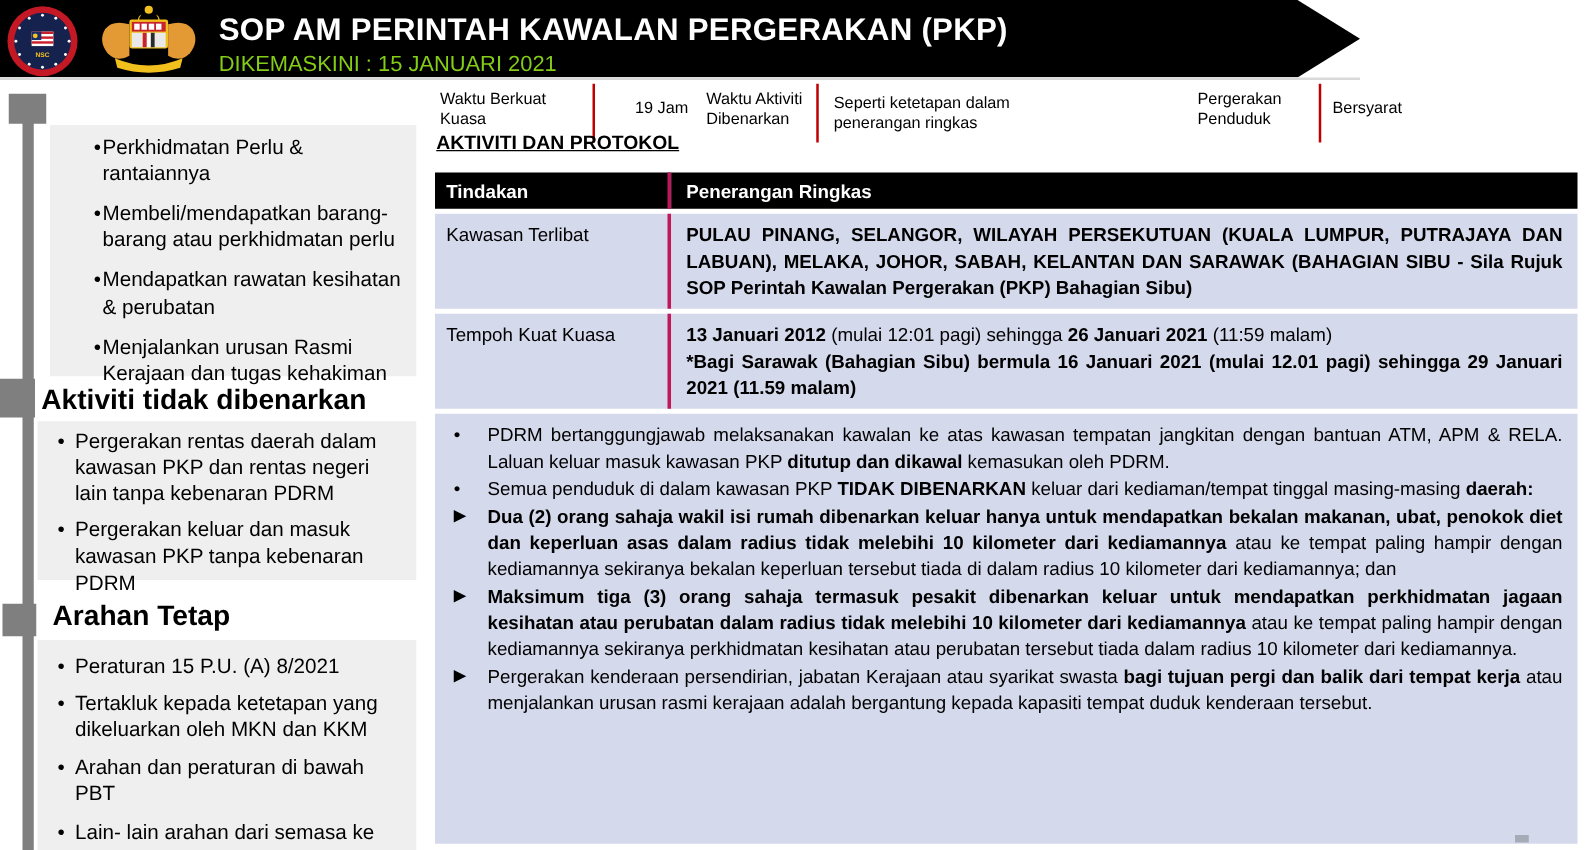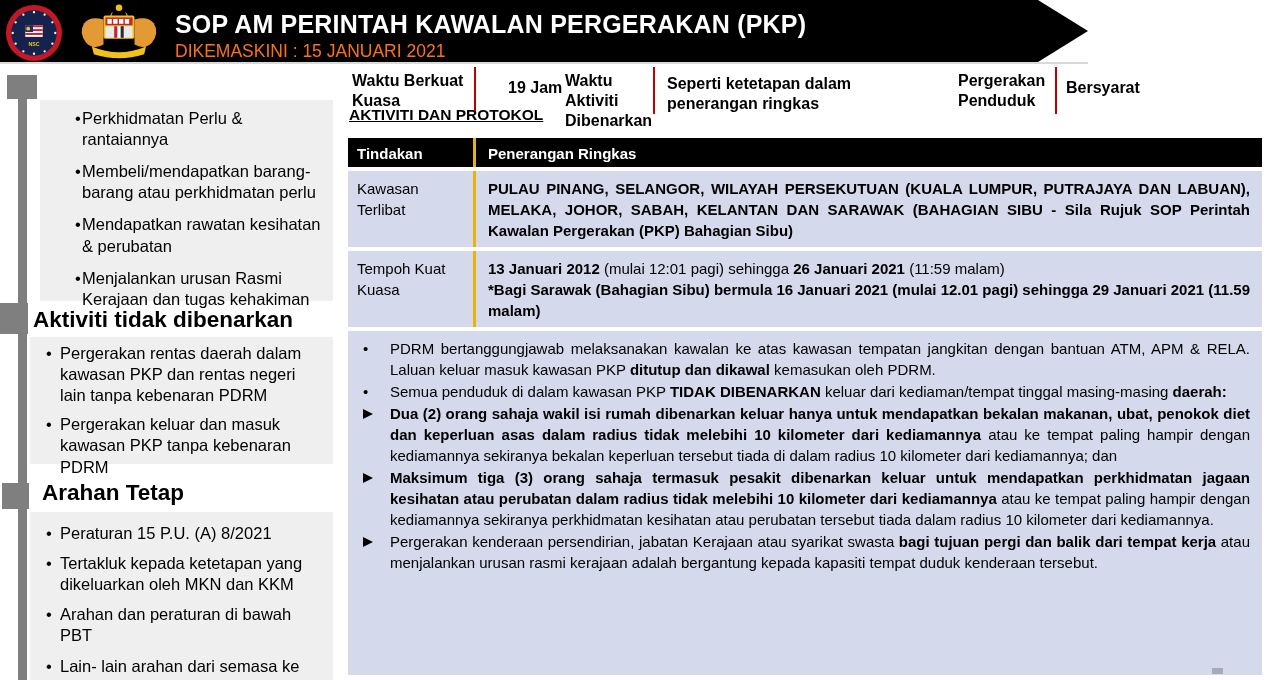--- a/index.html
+++ b/index.html
@@ -8,21 +8,21 @@
   }
   *{margin:0;padding:0}
   body{background:#fff;font-family:"Liberation Sans",sans-serif;}
   .page{position:relative;width:1270px;height:680px;background:var(--paper);color:var(--ink);overflow:hidden}
 
   
   .header{position:absolute;left:0;top:0;width:1088px;height:62px;background:var(--header-bg);
     clip-path:polygon(0 0,1038px 0,1088px 31px,1038px 62px,0 62px);
     display:flex;align-items:flex-end;gap:7px;padding-left:5px;box-sizing:border-box}
   .h-title{font-size:25px;font-weight:bold;color:#fff;letter-spacing:.2px;white-space:nowrap}
-  .h-sub{font-size:17.5px;color:#f97316;margin-top:2px}
+  .h-sub{font-size:17.5px;color:#84cc16;margin-top:2px}
   .under-rule{position:absolute;left:0;top:62px;width:1088px;height:2px;background:#d9d9d9}
   .logo-mkn{width:58px;height:58px;flex:none}
   .logo-jata{width:98px;height:60px;flex:none}
 
   
   .rail{position:absolute;left:18px;top:77px;width:9px;height:603px;background:var(--marker)}
   .marker{position:absolute;background:var(--marker)}
   .m1{left:7px;top:75px;width:30px;height:24px}
   .m2{left:0;top:303px;width:28px;height:31px}
   .m3{left:2px;top:483px;width:27px;height:26px}
@@ -35,35 +35,35 @@
   .sbox2{left:30px;top:337px;width:303px;height:127px;padding-top:6px}
   .sbox3{left:30px;top:512px;width:303px;height:168px;padding-top:11px}
   .s-item{display:flex;margin-bottom:11px;font-size:16.5px;line-height:1.28}
   .sbox2 .s-item{margin-bottom:8px}
   .sbox3 .s-item{margin-bottom:9px}
   .s-dot{flex:none;width:30px;padding-left:16px;box-sizing:border-box}
   .sbox1 .s-dot{width:42px;padding-left:35px}
   .s-txt{flex:1;padding-right:8px}
 
   
-  .ib{position:absolute;font-size:16px;font-weight:bold;line-height:1.25}
+  .ib{position:absolute;font-size:13px;font-weight:normal;line-height:1.25}
   .l1{left:352px;top:71px;width:122px}
   .v1{left:508px;top:78px}
   .l2{left:565px;top:71px;width:104px}
   .v2{left:667px;top:74px;width:198px}
   .l3{left:958px;top:71px;width:106px}
   .v3{left:1066px;top:78px}
   .ib-div{position:absolute;top:67px;width:2px;height:47px;background:var(--accent-red)}
   .d1{left:474px}.d2{left:653px}.d3{left:1055px}
 
   
   .proto-head{position:absolute;left:349px;top:106px;font-size:15.5px;font-weight:bold;text-decoration:underline}
   .ptable{position:absolute;left:348px;top:138px;width:914px}
   .trow{display:flex;margin-bottom:4px}
-  .c1{flex:none;width:128px;background:var(--row-bg);border-right:3px solid #eab308;box-sizing:border-box;
+  .c1{flex:none;width:189px;background:var(--row-bg);border-right:3px solid #be185d;box-sizing:border-box;
       padding:7px 4px 0 9px;font-size:15px;line-height:21px}
   .c2{flex:1;background:var(--row-bg);box-sizing:border-box;padding:7px 12px 6px 12px;font-size:15px;line-height:21px}
   .thead .c1,.thead .c2{background:var(--header-bg);color:#fff;font-weight:bold;height:29px;padding-top:5px;padding-bottom:0}
   .r1{min-height:68px}.r2{min-height:64px}.r3{min-height:344px}
   .para{text-align:justify}
   .r1 .c2 .para{font-weight:bold}
   .li{display:flex;margin-bottom:1px}
   .mk{flex:none;width:30px;padding-left:3px;box-sizing:border-box}
   .tx{flex:1;text-align:justify}
   .tri{display:inline-block;width:0;height:0;border-left:10px solid #000;

